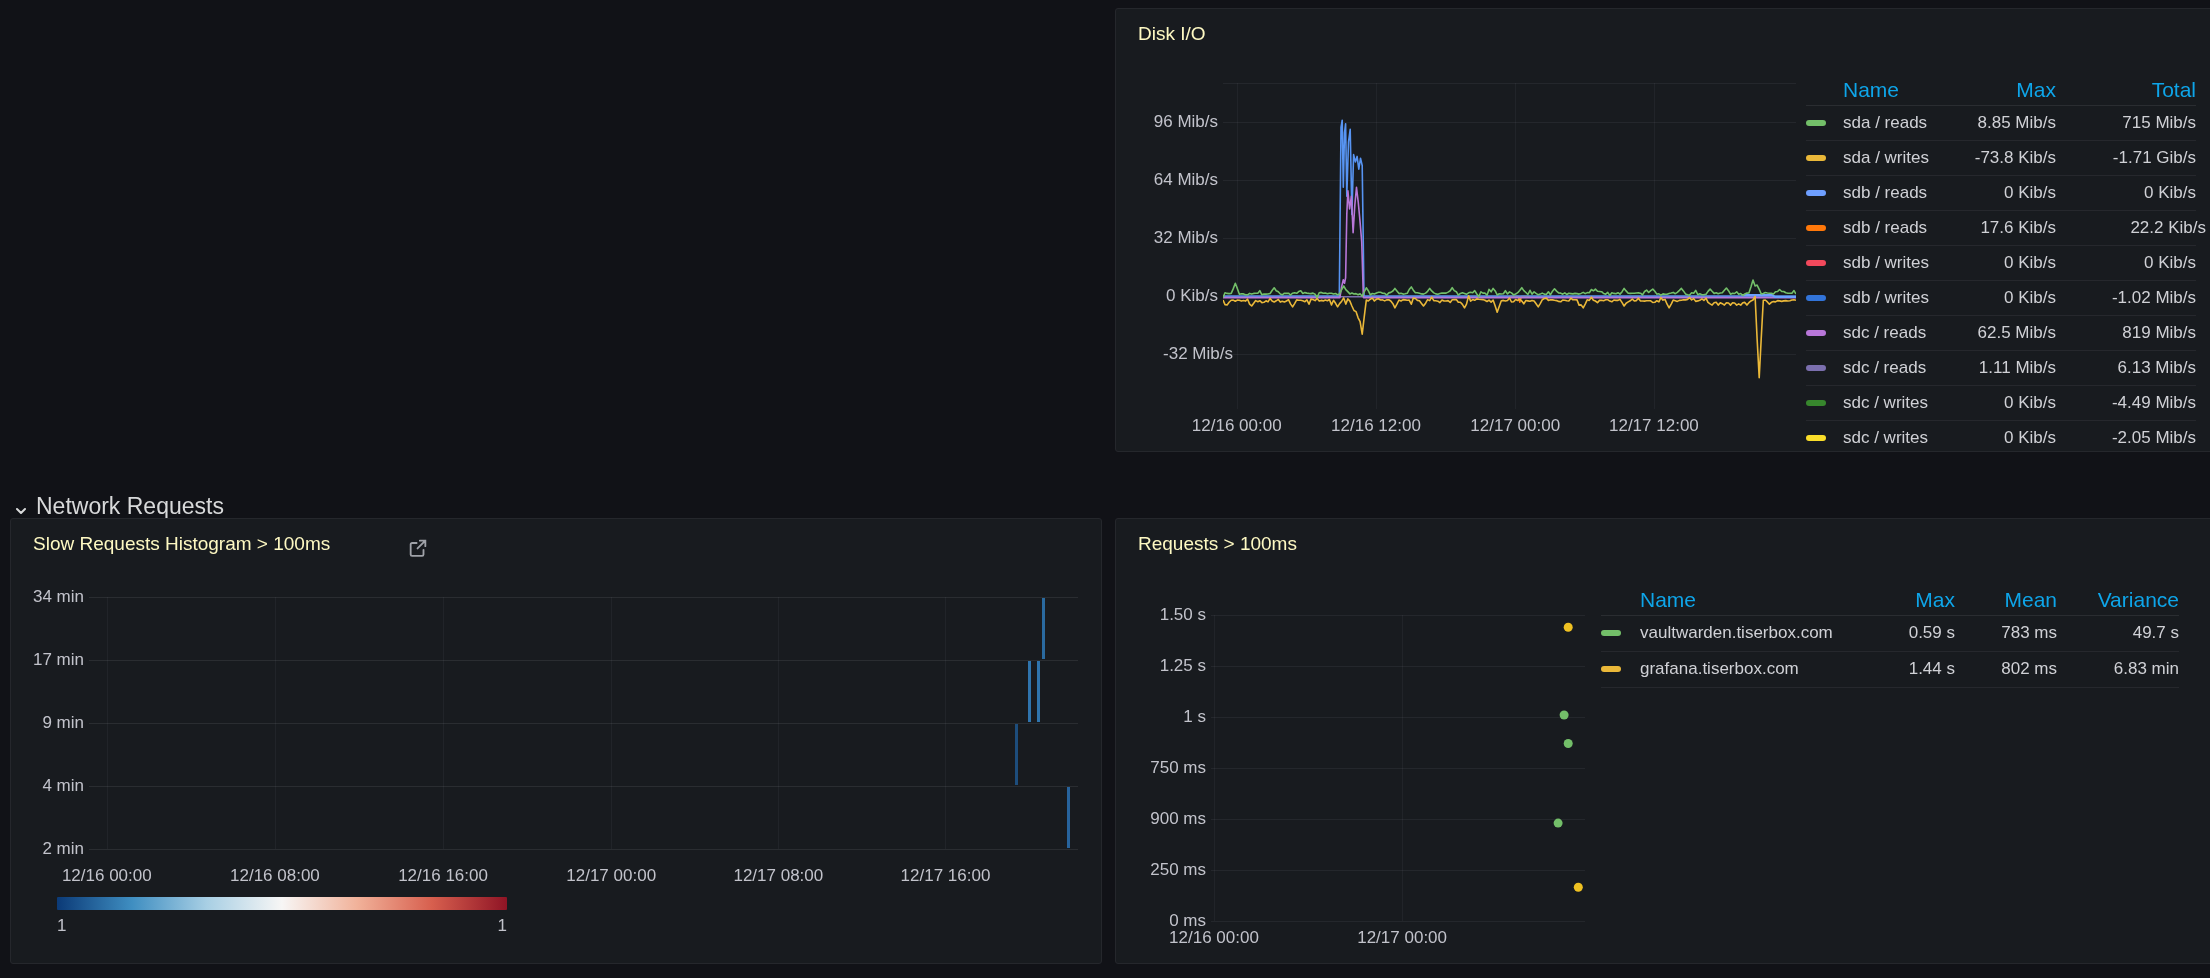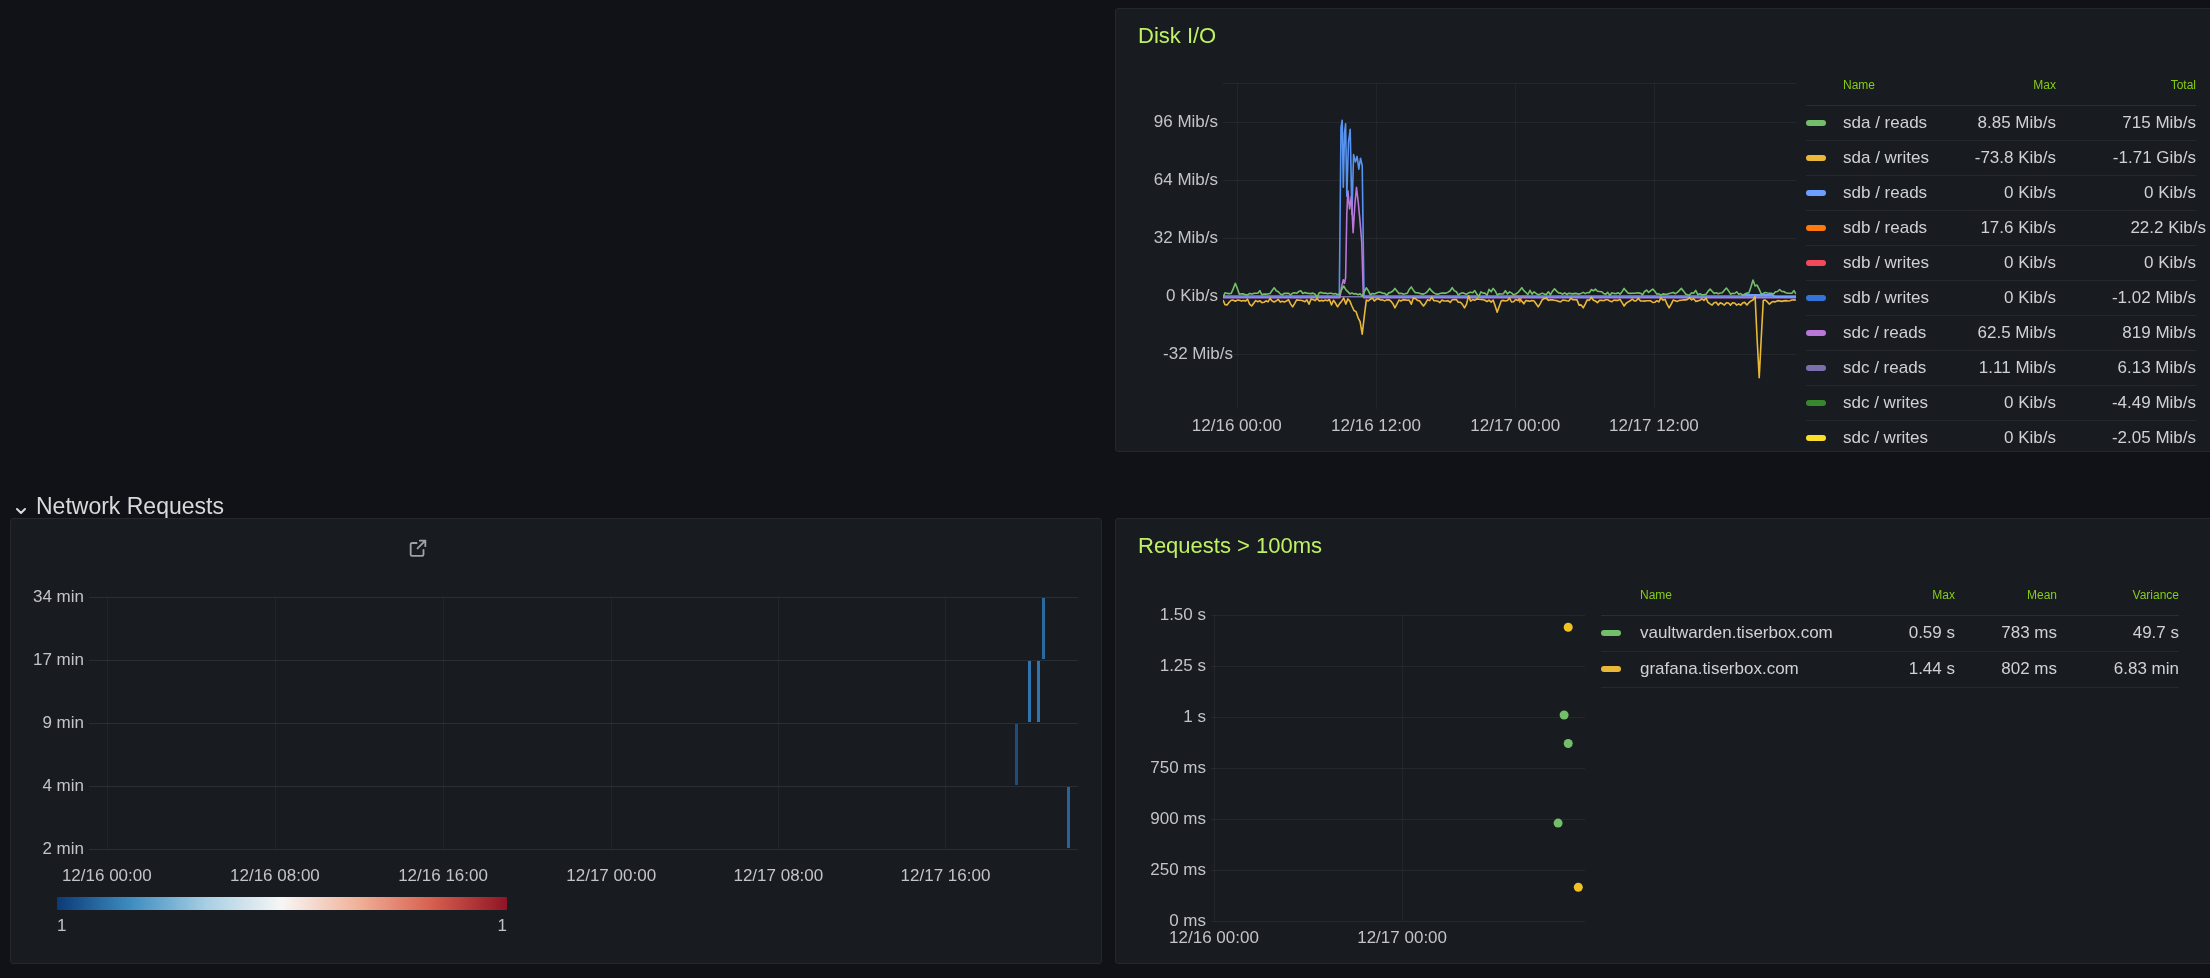--- a/index.html
+++ b/index.html
@@ -8,42 +8,42 @@
     background:#111217;
     font-family:"Liberation Sans","DejaVu Sans",sans-serif;
     color:#ccccdc;
     -webkit-font-smoothing:antialiased;
   }
   .panel{
     position:absolute;background:#181b1f;border:1px solid #25272c;border-radius:3px;
     overflow:hidden;box-sizing:border-box;
   }
   .panel-title{
-    position:absolute;top:14px;left:22px;font-size:22px;font-weight:500;color:#bef264;
+    position:absolute;top:14px;left:22px;font-size:19px;font-weight:500;color:#fef9c3;
     white-space:nowrap;cursor:pointer;
   }
   .section-header{
     position:absolute;left:12px;top:474px;height:30px;display:flex;align-items:flex-end;
     gap:6px;cursor:pointer;margin-top:16px;
   }
   .section-header .sec-title{font-size:23px;font-weight:500;color:#d8d9da;}
   .tick-y{
     position:absolute;width:95px;text-align:right;font-size:17px;color:#c2c3cb;
     line-height:18px;transform:translateY(-50%);white-space:nowrap;
   }
   .tick-x{
     position:absolute;font-size:17px;color:#c2c3cb;transform:translateX(-50%);
     white-space:nowrap;
   }
   .gridline-h{position:absolute;height:1px;background:rgba(204,204,220,0.07);}
   .gridline-v{position:absolute;width:1px;background:rgba(204,204,220,0.055);}
   .legend-table{position:absolute;}
   .legend-header{position:absolute;left:0;right:0;height:32px;border-bottom:1px solid rgba(204,204,220,0.10);}
   .legend-header span{
-    position:absolute;top:5px;font-size:12px;font-weight:500;color:#84cc16;cursor:pointer;
+    position:absolute;top:5px;font-size:21px;font-weight:500;color:#0ea5e9;cursor:pointer;
   }
   .legend-row{position:absolute;left:0;right:0;border-bottom:1px solid rgba(204,204,220,0.08);}
   .legend-row .marker{
     position:absolute;width:20px;height:6px;border-radius:3px;top:50%;margin-top:-3px;
   }
   .legend-row .l-name{
     position:absolute;top:50%;transform:translateY(-50%);font-size:17px;color:#d0d1d6;
     white-space:nowrap;cursor:pointer;
   }
   .legend-row .l-val{
@@ -160,20 +160,21 @@
 </section>
 
 <div class="section-header">
   <svg width="18" height="18" viewBox="0 0 18 18" style="position:static;">
     <path d="M5 7 l4 4 4 -4" stroke="#d8d9da" stroke-width="2" fill="none" stroke-linecap="round" stroke-linejoin="round"></path>
   </svg>
   <span class="sec-title">Network Requests</span>
 </div>
 
 <section class="panel" id="panel-slow" style="left:10px;top:518px;width:1092px;height:446px;">
+  <div class="panel-title">Slow Requests Histogram &gt; 100ms</div>
   <svg width="22" height="22" viewBox="0 0 24 24" style="left:396px;top:18px;cursor:pointer;">
     <path d="M18 14 v5 a1.5 1.5 0 0 1 -1.5 1.5 h-11 a1.5 1.5 0 0 1 -1.5 -1.5 v-11 a1.5 1.5 0 0 1 1.5 -1.5 h5" stroke="#9fa2a8" stroke-width="2" fill="none" stroke-linecap="round"></path>
     <path d="M14 4 h6 v6 M20 4 L11.5 12.5" stroke="#9fa2a8" stroke-width="2" fill="none" stroke-linecap="round"></path>
   </svg>
   <div id="heatmap" style="position:absolute;left:0;top:0;width:1092px;height:372px;">
       <div class="gridline-h" style="left: 78px; top: 78px; width: 989px; background: rgba(204, 204, 220, 0.1);"></div>
       <div class="tick-y" style="left: -22px; top: 78px;">34 min</div>
       <div class="gridline-h" style="left: 78px; top: 141px; width: 989px; background: rgba(204, 204, 220, 0.1);"></div>
       <div class="tick-y" style="left: -22px; top: 141px;">17 min</div>
       <div class="gridline-h" style="left: 78px; top: 204px; width: 989px; background: rgba(204, 204, 220, 0.1);"></div>

